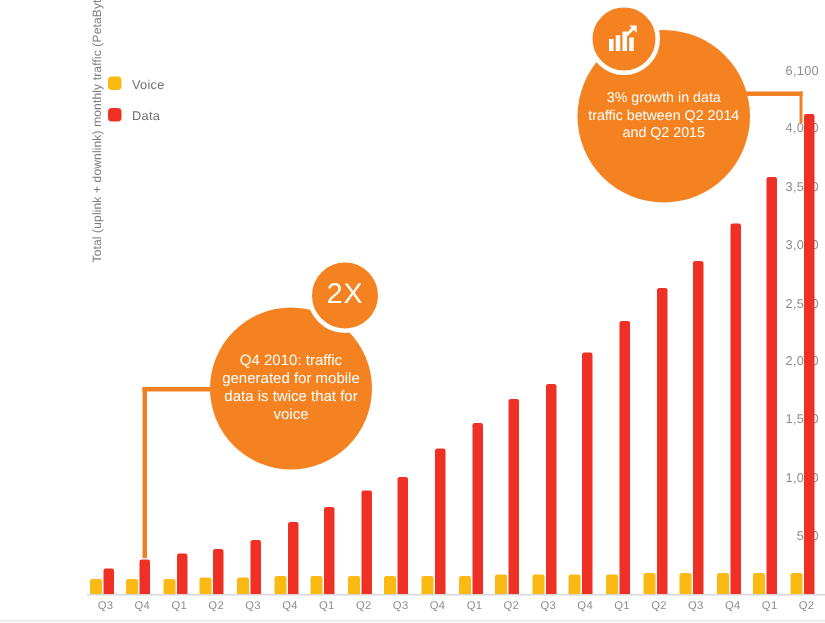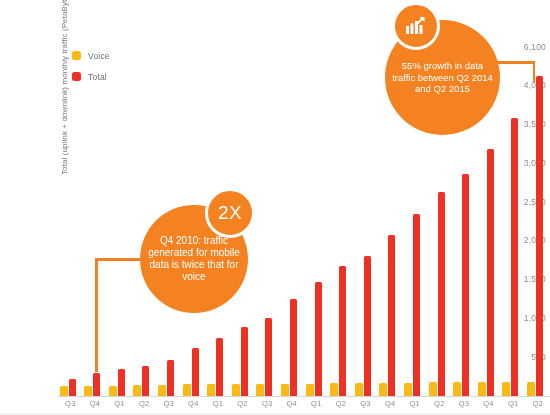--- a/index.html
+++ b/index.html
@@ -51,21 +51,21 @@
     display:flex;align-items:center;justify-content:center;text-align:center;
     color:#fff;line-height:1.22;
   }
   .bubble .txt{padding:0 7px;}
   .badge{
     position:absolute;border-radius:50%;background:#f58220;
     border:3px solid #fff;display:flex;align-items:center;justify-content:center;
     color:#fff;
   }
   #bubble-left{left:140px;top:205px;width:108px;height:108px;font-size:10px;}
-  #badge-2x{left:205px;top:188px;width:44px;height:44px;font-size:19px;letter-spacing:.5px;}
+  #badge-2x{left:205px;top:172px;width:44px;height:44px;font-size:19px;letter-spacing:.5px;}
   #bubble-right{left:385px;top:20px;width:115px;height:115px;font-size:9.5px;}
   #badge-icon{left:392px;top:2px;width:42px;height:42px;}
 
   #leader-left-v{left:95px;top:258px;width:2.5px;height:114px;}
   #leader-left-h{left:95px;top:258px;width:50px;height:2.5px;}
   #leader-right-h{left:462px;top:61px;width:73px;height:2.5px;}
   #leader-right-v{left:532.5px;top:61px;width:2.5px;height:21px;}
 </style>
 </head>
 <body>
@@ -85,21 +85,21 @@
     <div class="ytick" id="yt8" style="top: 2.5px;">6,100</div>
   </div>
 
   <div class="legend">
     <div class="legend-row">
       <span class="sw voice"></span>
       <span class="legend-lab">Voice</span>
     </div>
     <div class="legend-row">
       <span class="sw data"></span>
-      <span class="legend-lab">Total</span>
+      <span class="legend-lab">Data</span>
     </div>
   </div>
 
   <div class="bars" id="bars">
       <div class="group" style="left: 1.5px; width: 21.6px;">
         <div class="bar voice" title="Voice: 125" style="height: 9.69444px; background: rgb(251, 185, 19);"></div>
         <div class="bar data" title="Data: 220" style="height: 17.0622px; background: rgb(238, 49, 36);"></div>
       </div>
       <div class="group" style="left: 26.1px; width: 21.6px;">
         <div class="bar voice" title="Voice: 130" style="height: 10.0822px; background: rgb(251, 185, 19);"></div>
@@ -211,21 +211,21 @@
   <div class="bubble" id="bubble-left">
     <span class="txt">Q4 2010: traffic generated for mobile data is twice that for voice</span>
   </div>
   <div class="badge" id="badge-2x">
     <span>2X</span>
   </div>
 
   <div class="leader" id="leader-right-h"></div>
   <div class="leader" id="leader-right-v"></div>
   <div class="bubble" id="bubble-right">
-    <span class="txt">55% growth in data traffic between Q2 2014 and Q2 2015</span>
+    <span class="txt">3% growth in data traffic between Q2 2014 and Q2 2015</span>
   </div>
   <div class="badge" id="badge-icon">
     <svg width="26" height="26" viewBox="0 0 26 26" aria-hidden="true">
       <rect x="3" y="13" width="3" height="8" fill="#fff"></rect>
       <rect x="7.5" y="10.5" width="3" height="10.5" fill="#fff"></rect>
       <rect x="12" y="8" width="3" height="13" fill="#fff"></rect>
       <rect x="16.5" y="12" width="3" height="9" fill="#fff"></rect>
       <path d="M13 12 L20 5" stroke="#fff" stroke-width="2" fill="none"></path>
       <path d="M16.5 4 L21.5 4 L21.5 9 Z" fill="#fff"></path>
     </svg>

